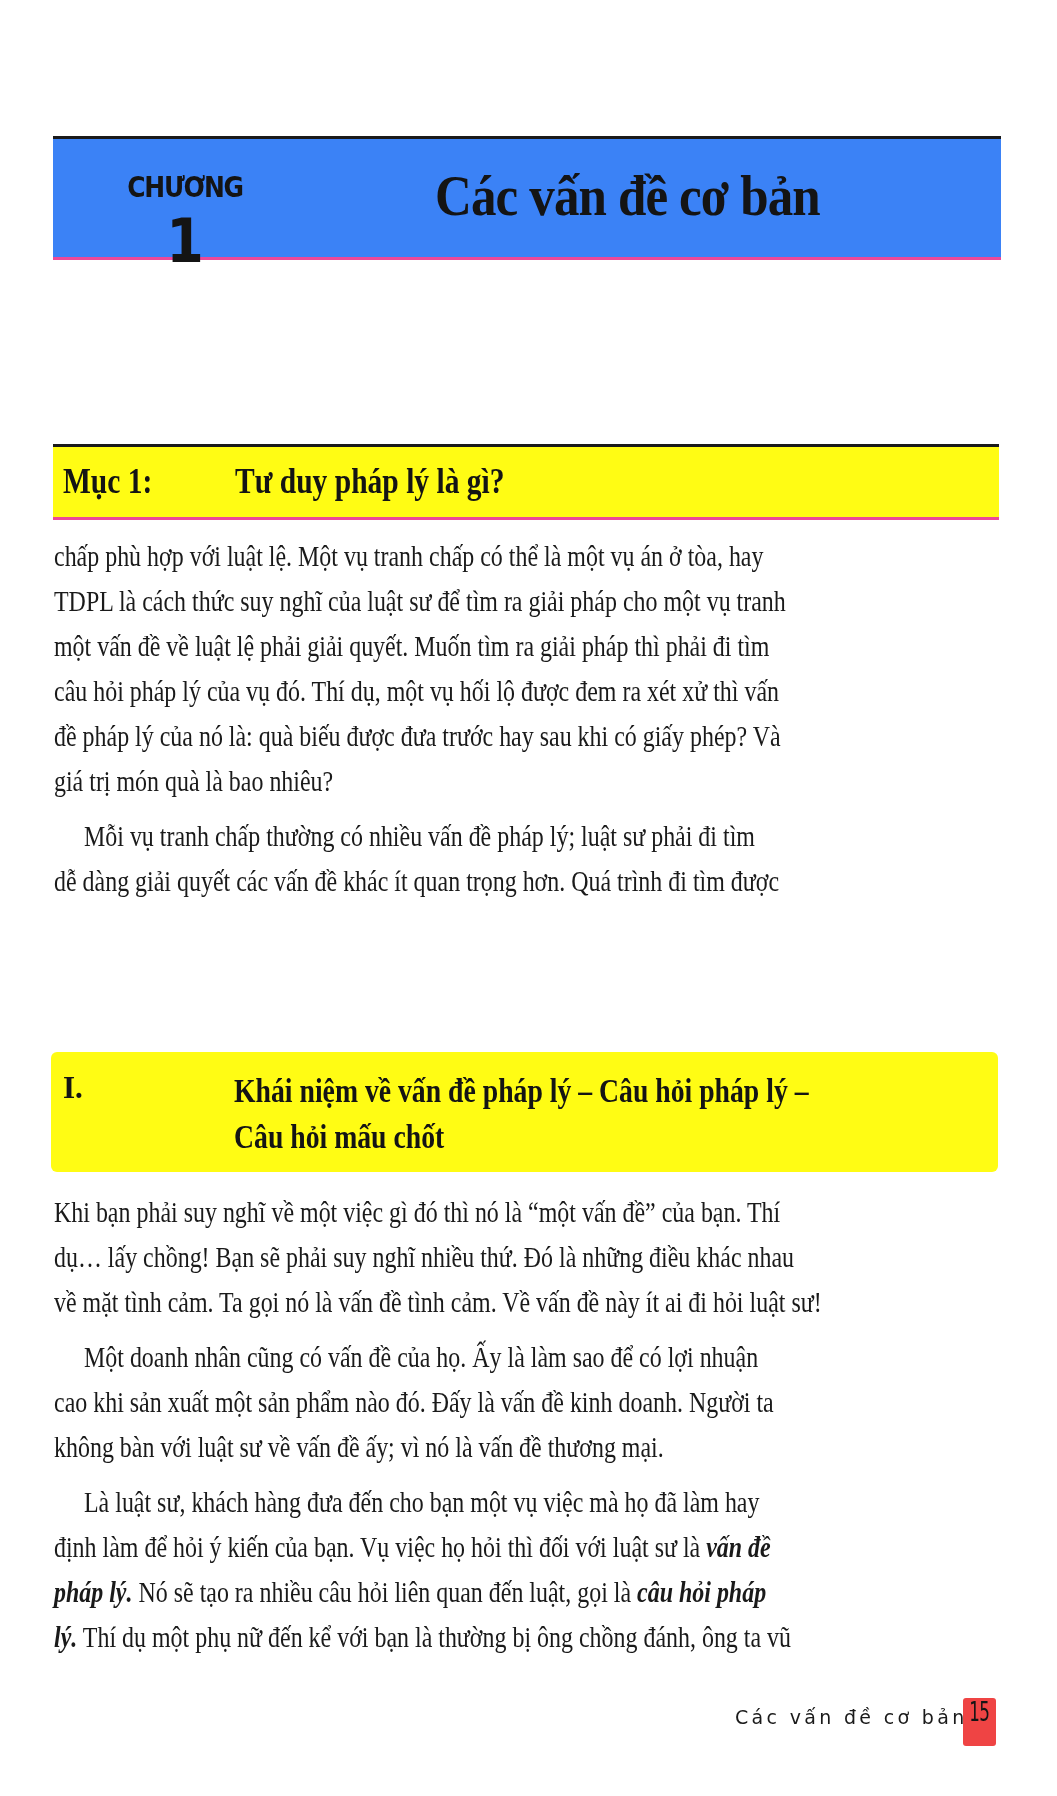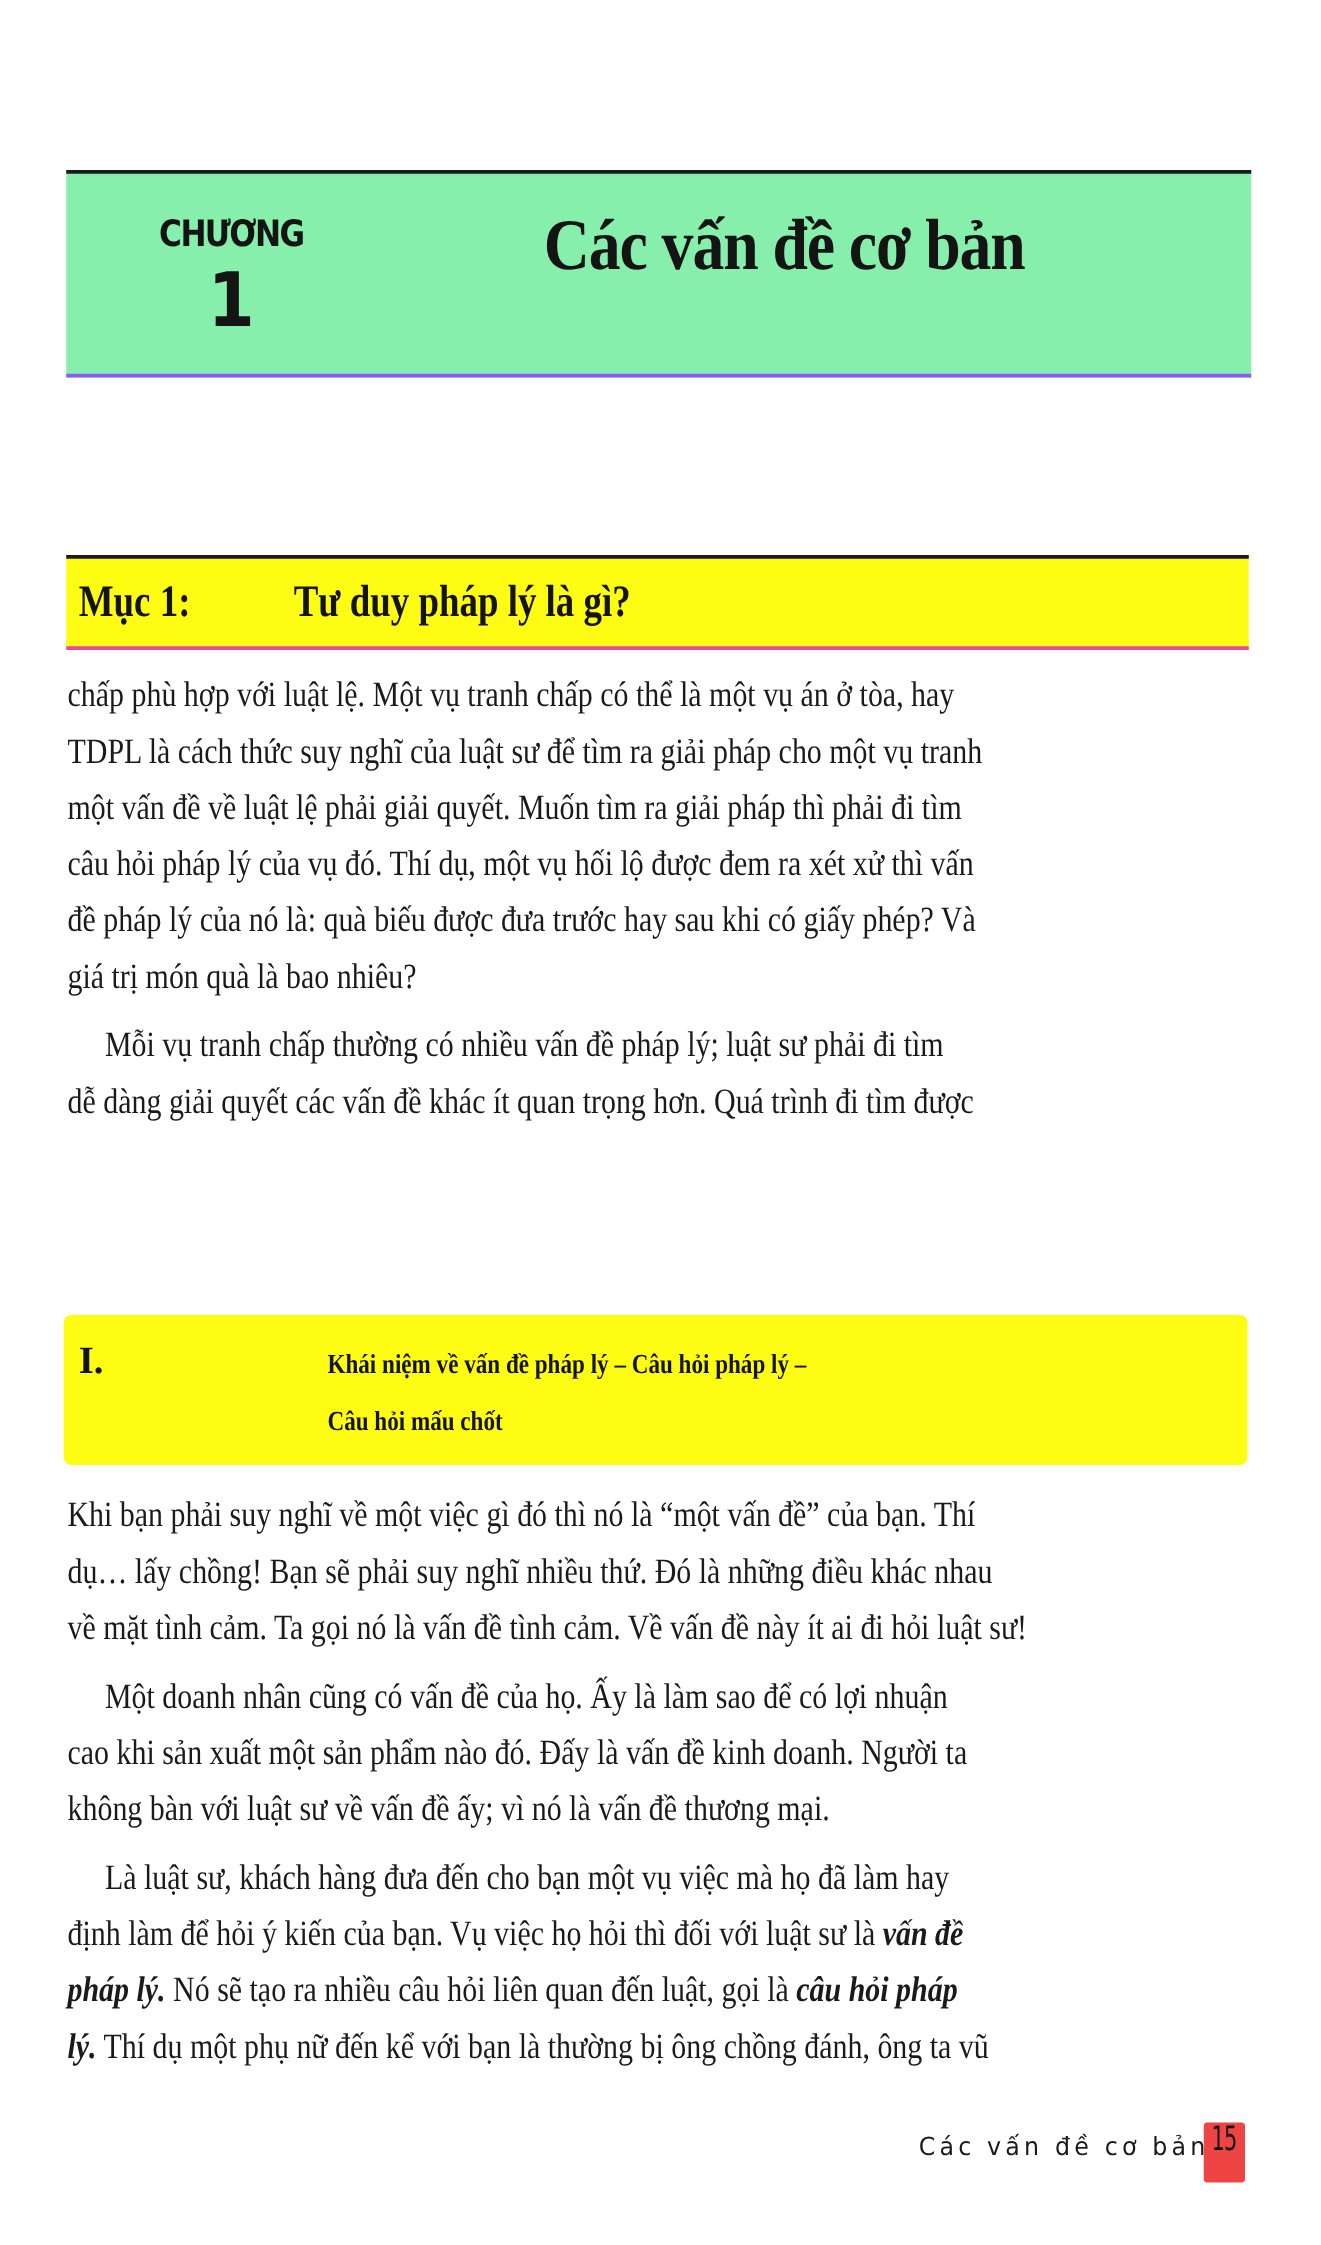--- a/index.html
+++ b/index.html
@@ -21,24 +21,24 @@
       width: 1057px;
       height: 1796px;
     }
 
     
     .chapter-banner {
       position: absolute;
       left: 53px;
       top: 136px;
       width: 948px;
-      height: 166px;
-      background: #86efac;
+      height: 124px;
+      background: #3b82f6;
       border-top: 3px solid #1a1a1a;
-      border-bottom: 3px solid #8b5cf6;
+      border-bottom: 3px solid #ec4899;
       box-sizing: border-box;
     }
     .chapter-label {
       position: absolute;
       left: 62px;
       top: 34px;
       width: 140px;
       text-align: center;
       font-family: "DejaVu Sans", sans-serif;
       font-weight: bold;
@@ -169,24 +169,23 @@
       font-size: 31px;
       color: #141414;
       line-height: 1;
     }
     .sub-title {
       position: absolute;
       left: 183px;
       top: 16px;
       font-family: "Liberation Serif", serif;
       font-weight: bold;
-      font-size: 22px;
+      font-size: 33px;
       line-height: 46px;
       color: #141414;
-      margin-left: 28px;
     }
     .sub-title .tline {
       display: block;
       white-space: nowrap;
       transform: scaleX(0.84);
       transform-origin: left center;
     }
 
     
     .footer-text {

